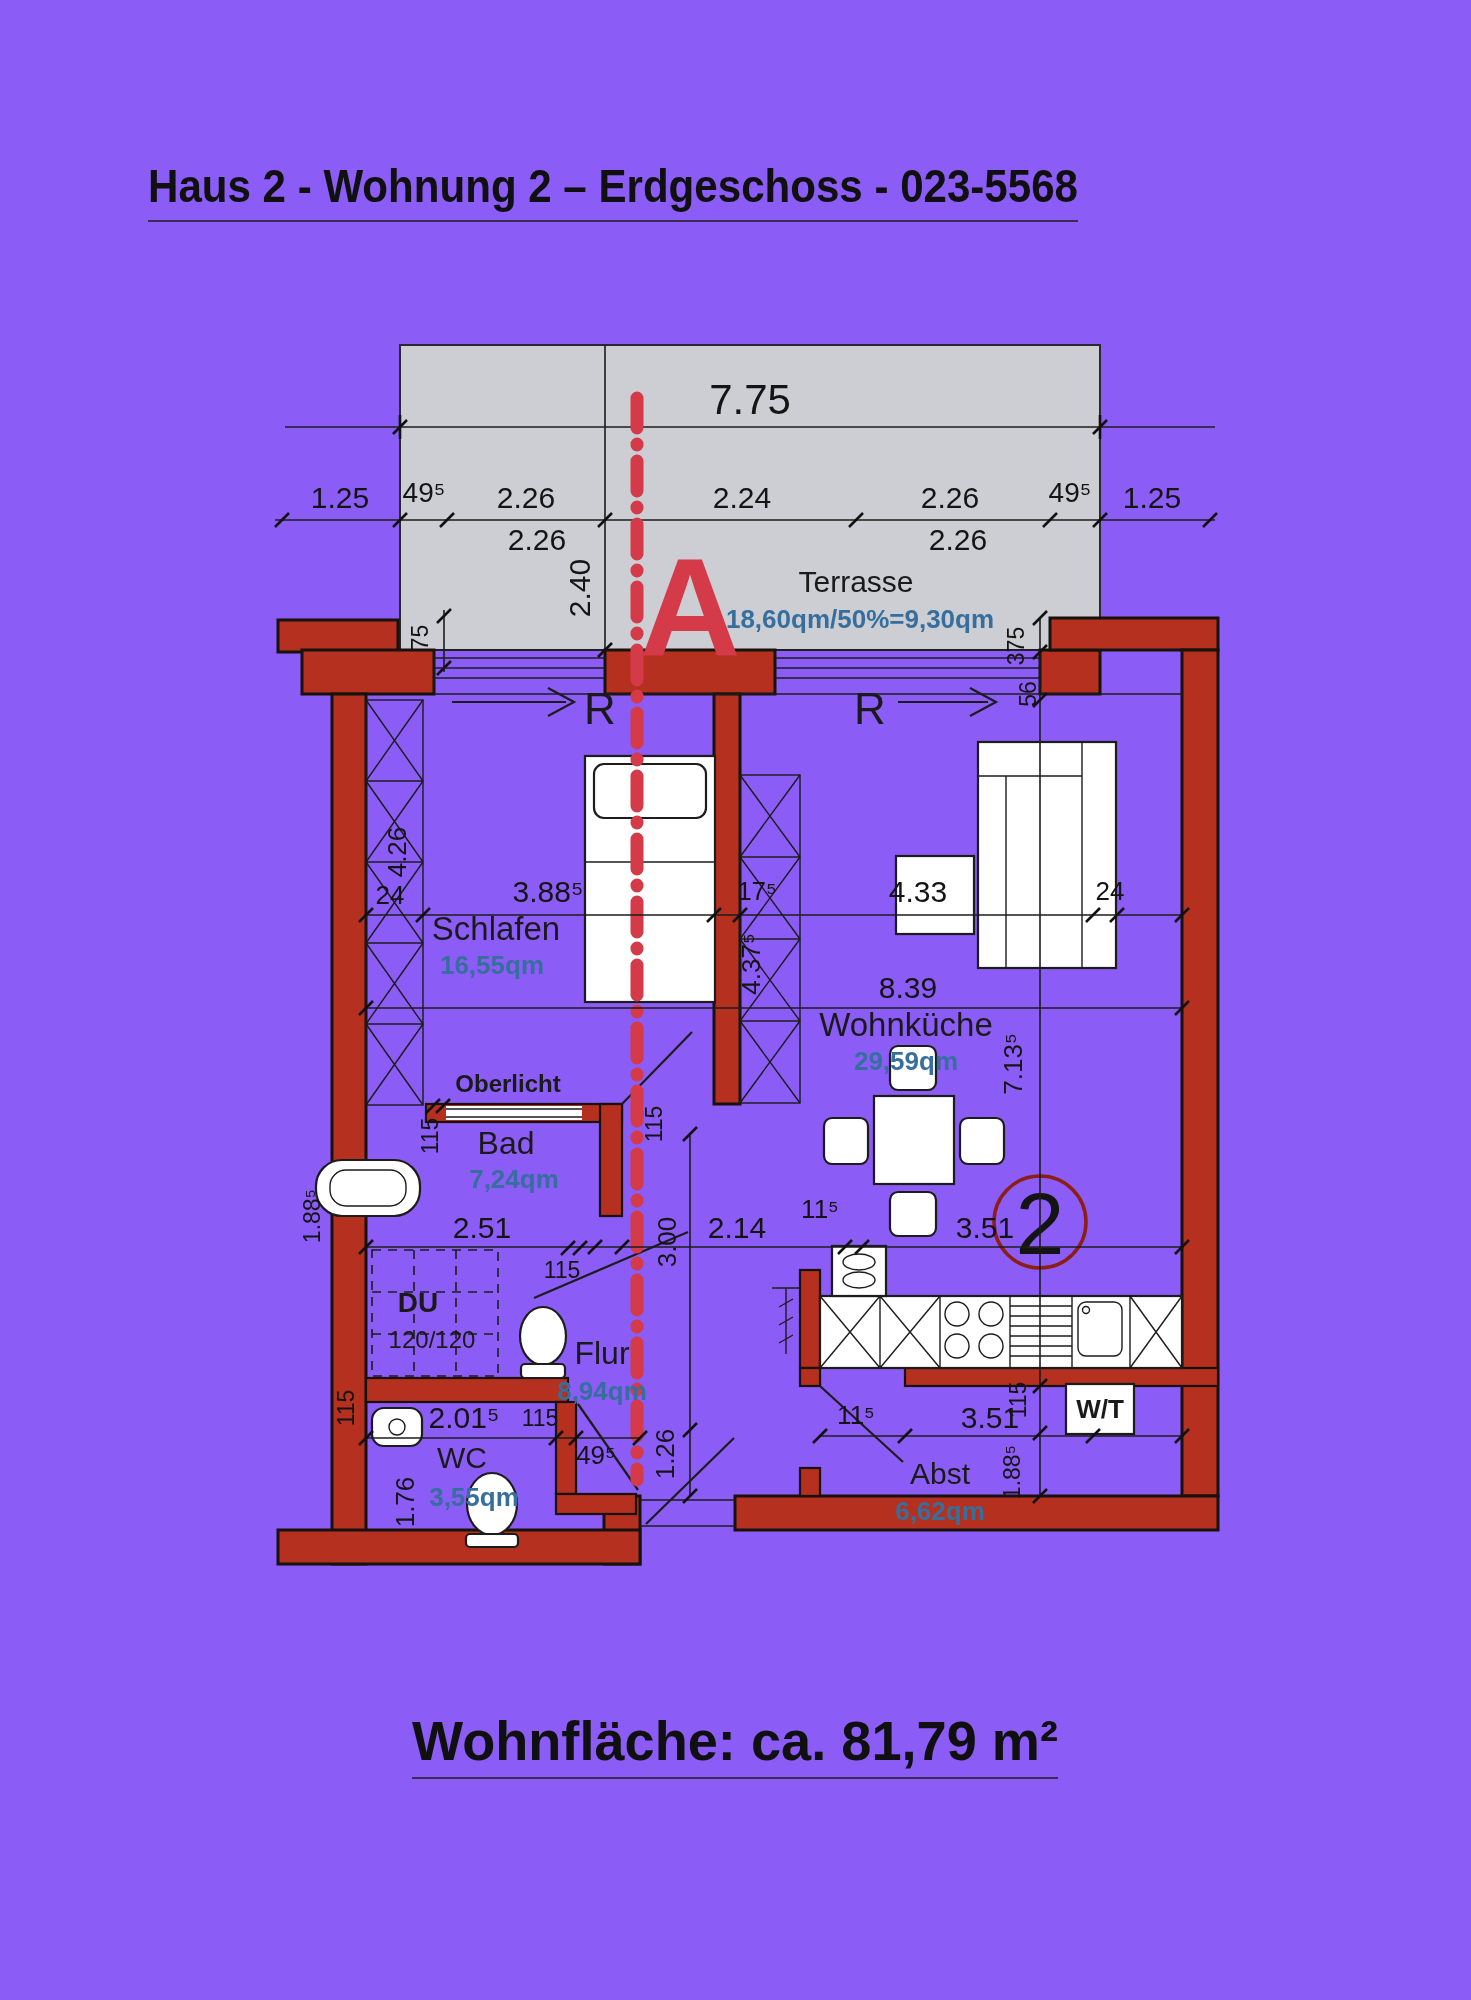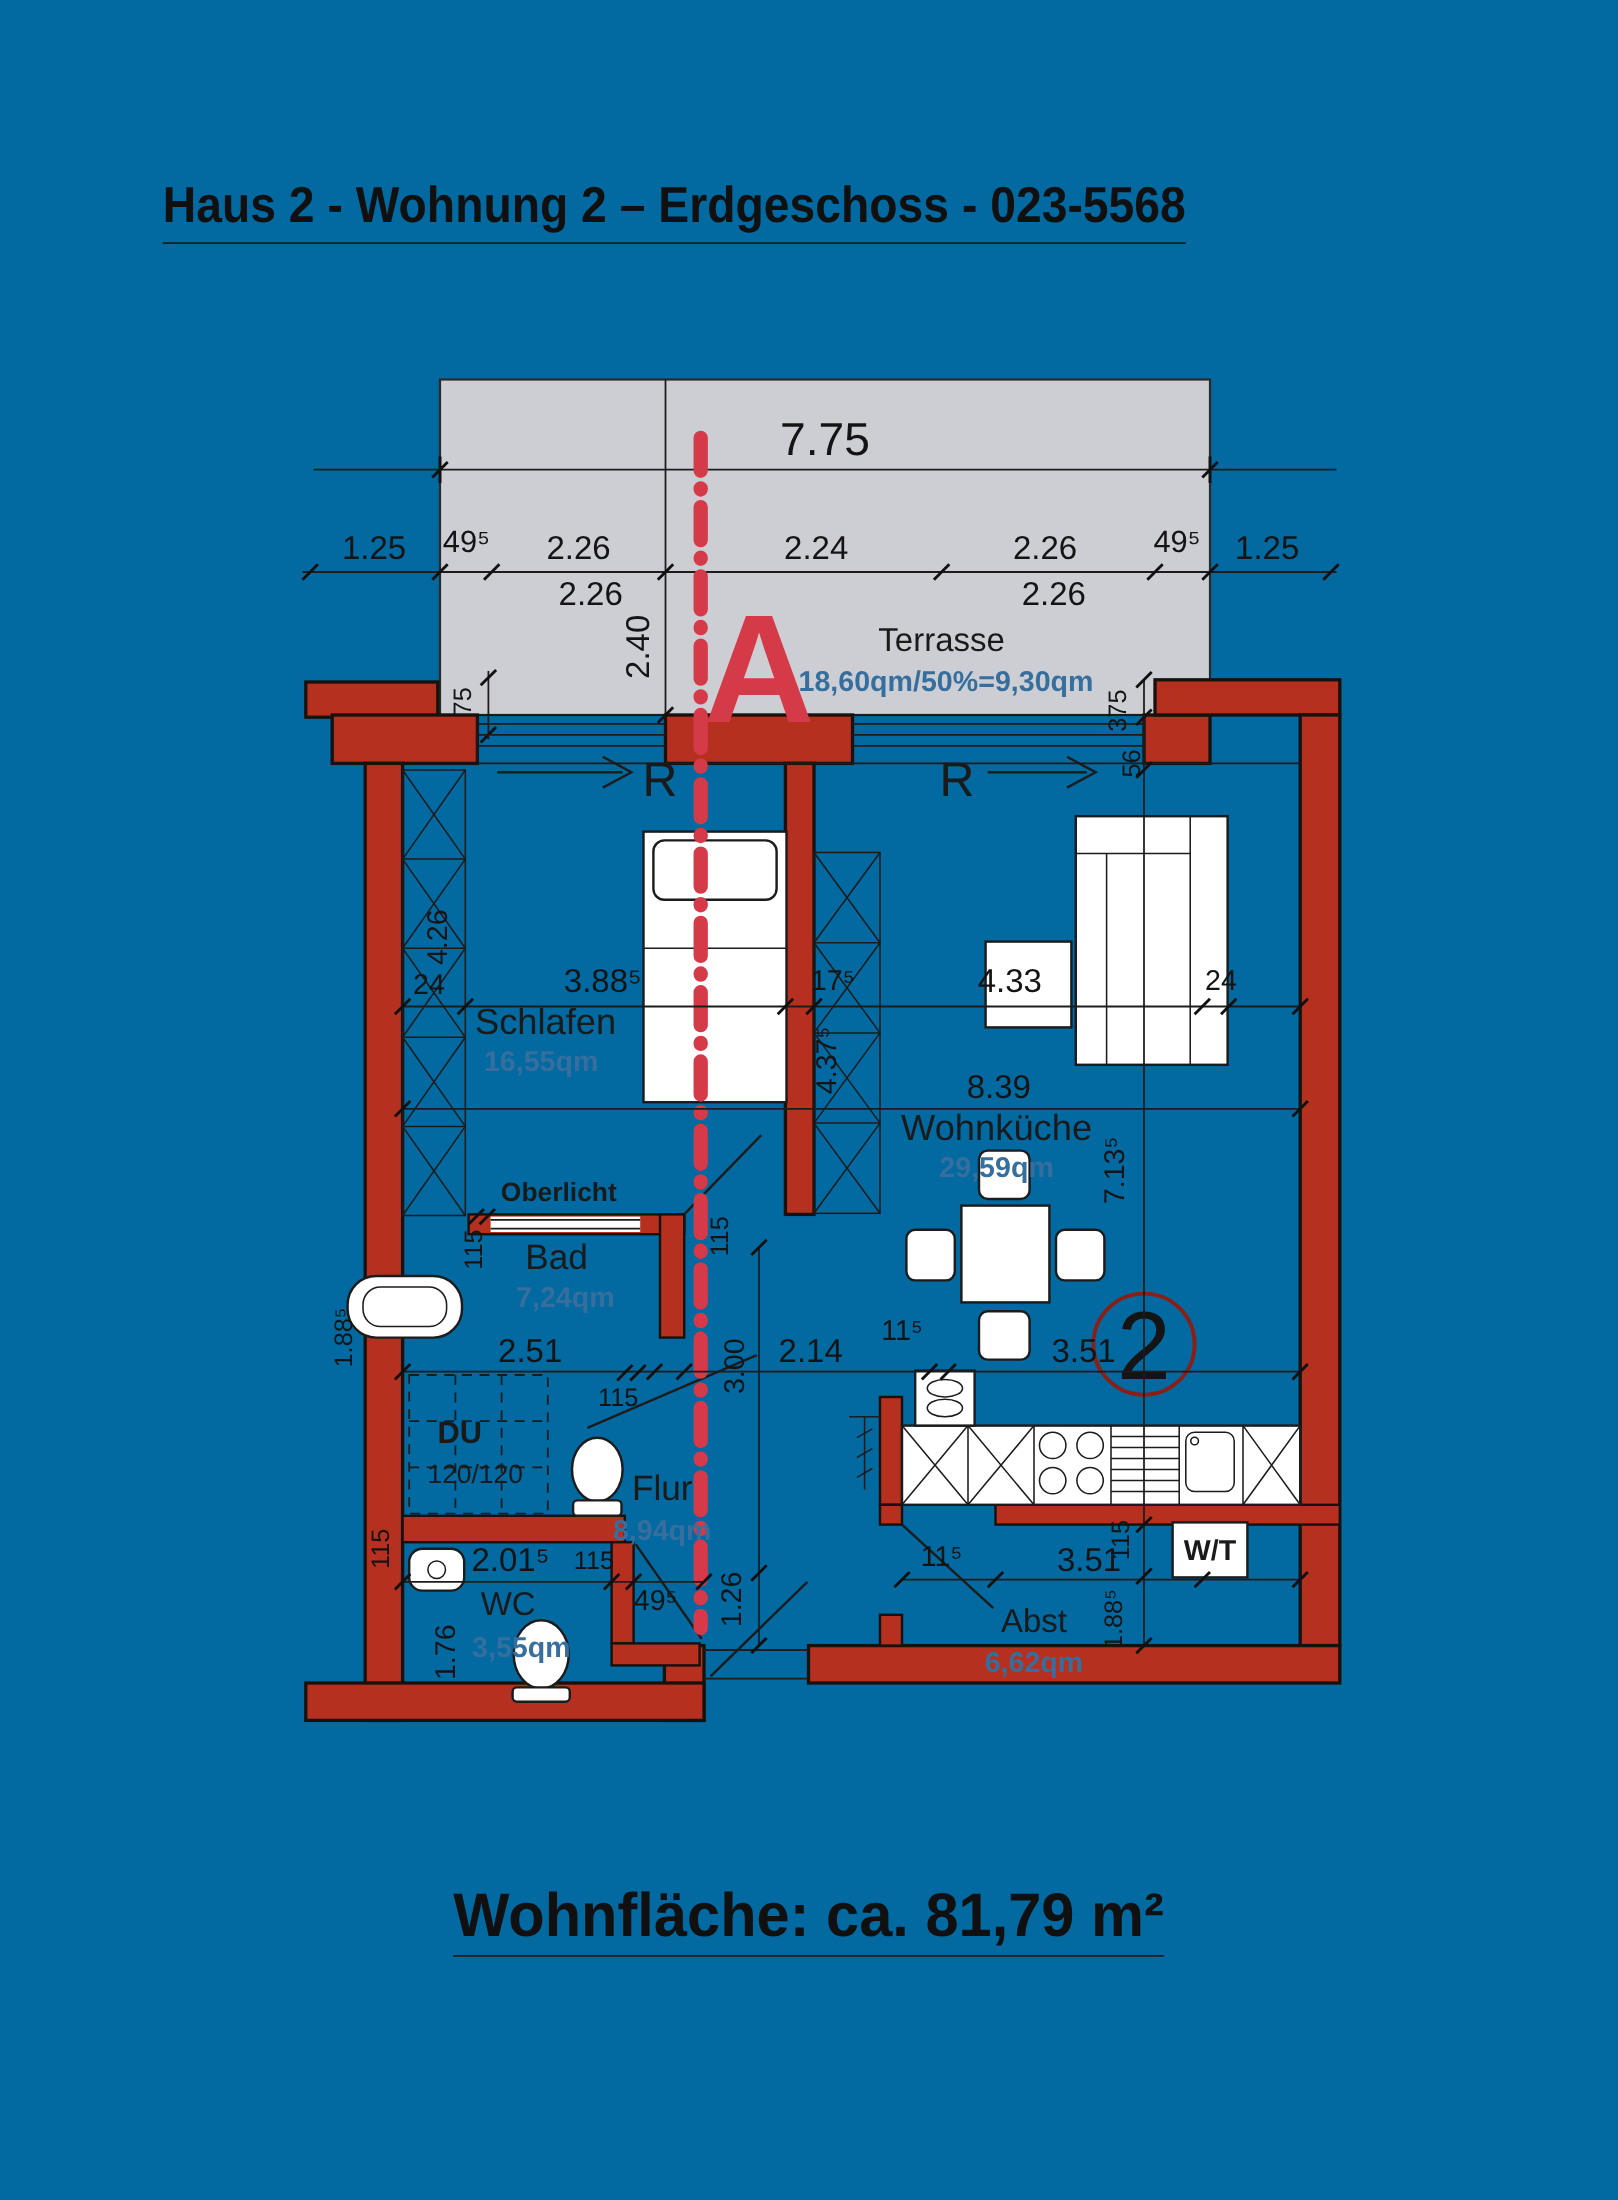--- a/index.html
+++ b/index.html
@@ -1,16 +1,16 @@
 <!DOCTYPE html>
 <html><head>
 <meta charset="utf-8">
 <style>
   html,body{margin:0;padding:0;background:#ffffff;}
-  #page{position:relative;width:1471px;height:2000px;background:#0369a1;overflow:hidden;
+  #page{position:relative;width:1471px;height:2000px;background:#8b5cf6;overflow:hidden;
         font-family:"Liberation Sans", sans-serif;}
   svg{position:absolute;left:0;top:0;}
   .wall{fill:#b5301f;stroke:#17120e;stroke-width:3;}
   .wallthin{fill:#b5301f;stroke:#17120e;stroke-width:2.2;}
   .thin{fill:none;stroke:#1c1c1c;stroke-width:1.6;}
   .thin2{fill:none;stroke:#1c1c1c;stroke-width:2.2;}
   .tick{fill:none;stroke:#111;stroke-width:2.6;}
   .furn{fill:#ffffff;stroke:#1c1c1c;stroke-width:2.2;}
   .furnthin{fill:none;stroke:#1c1c1c;stroke-width:1.4;}
   .dashedthin{fill:none;stroke:#1c1c1c;stroke-width:1.6;stroke-dasharray:9 7;}

